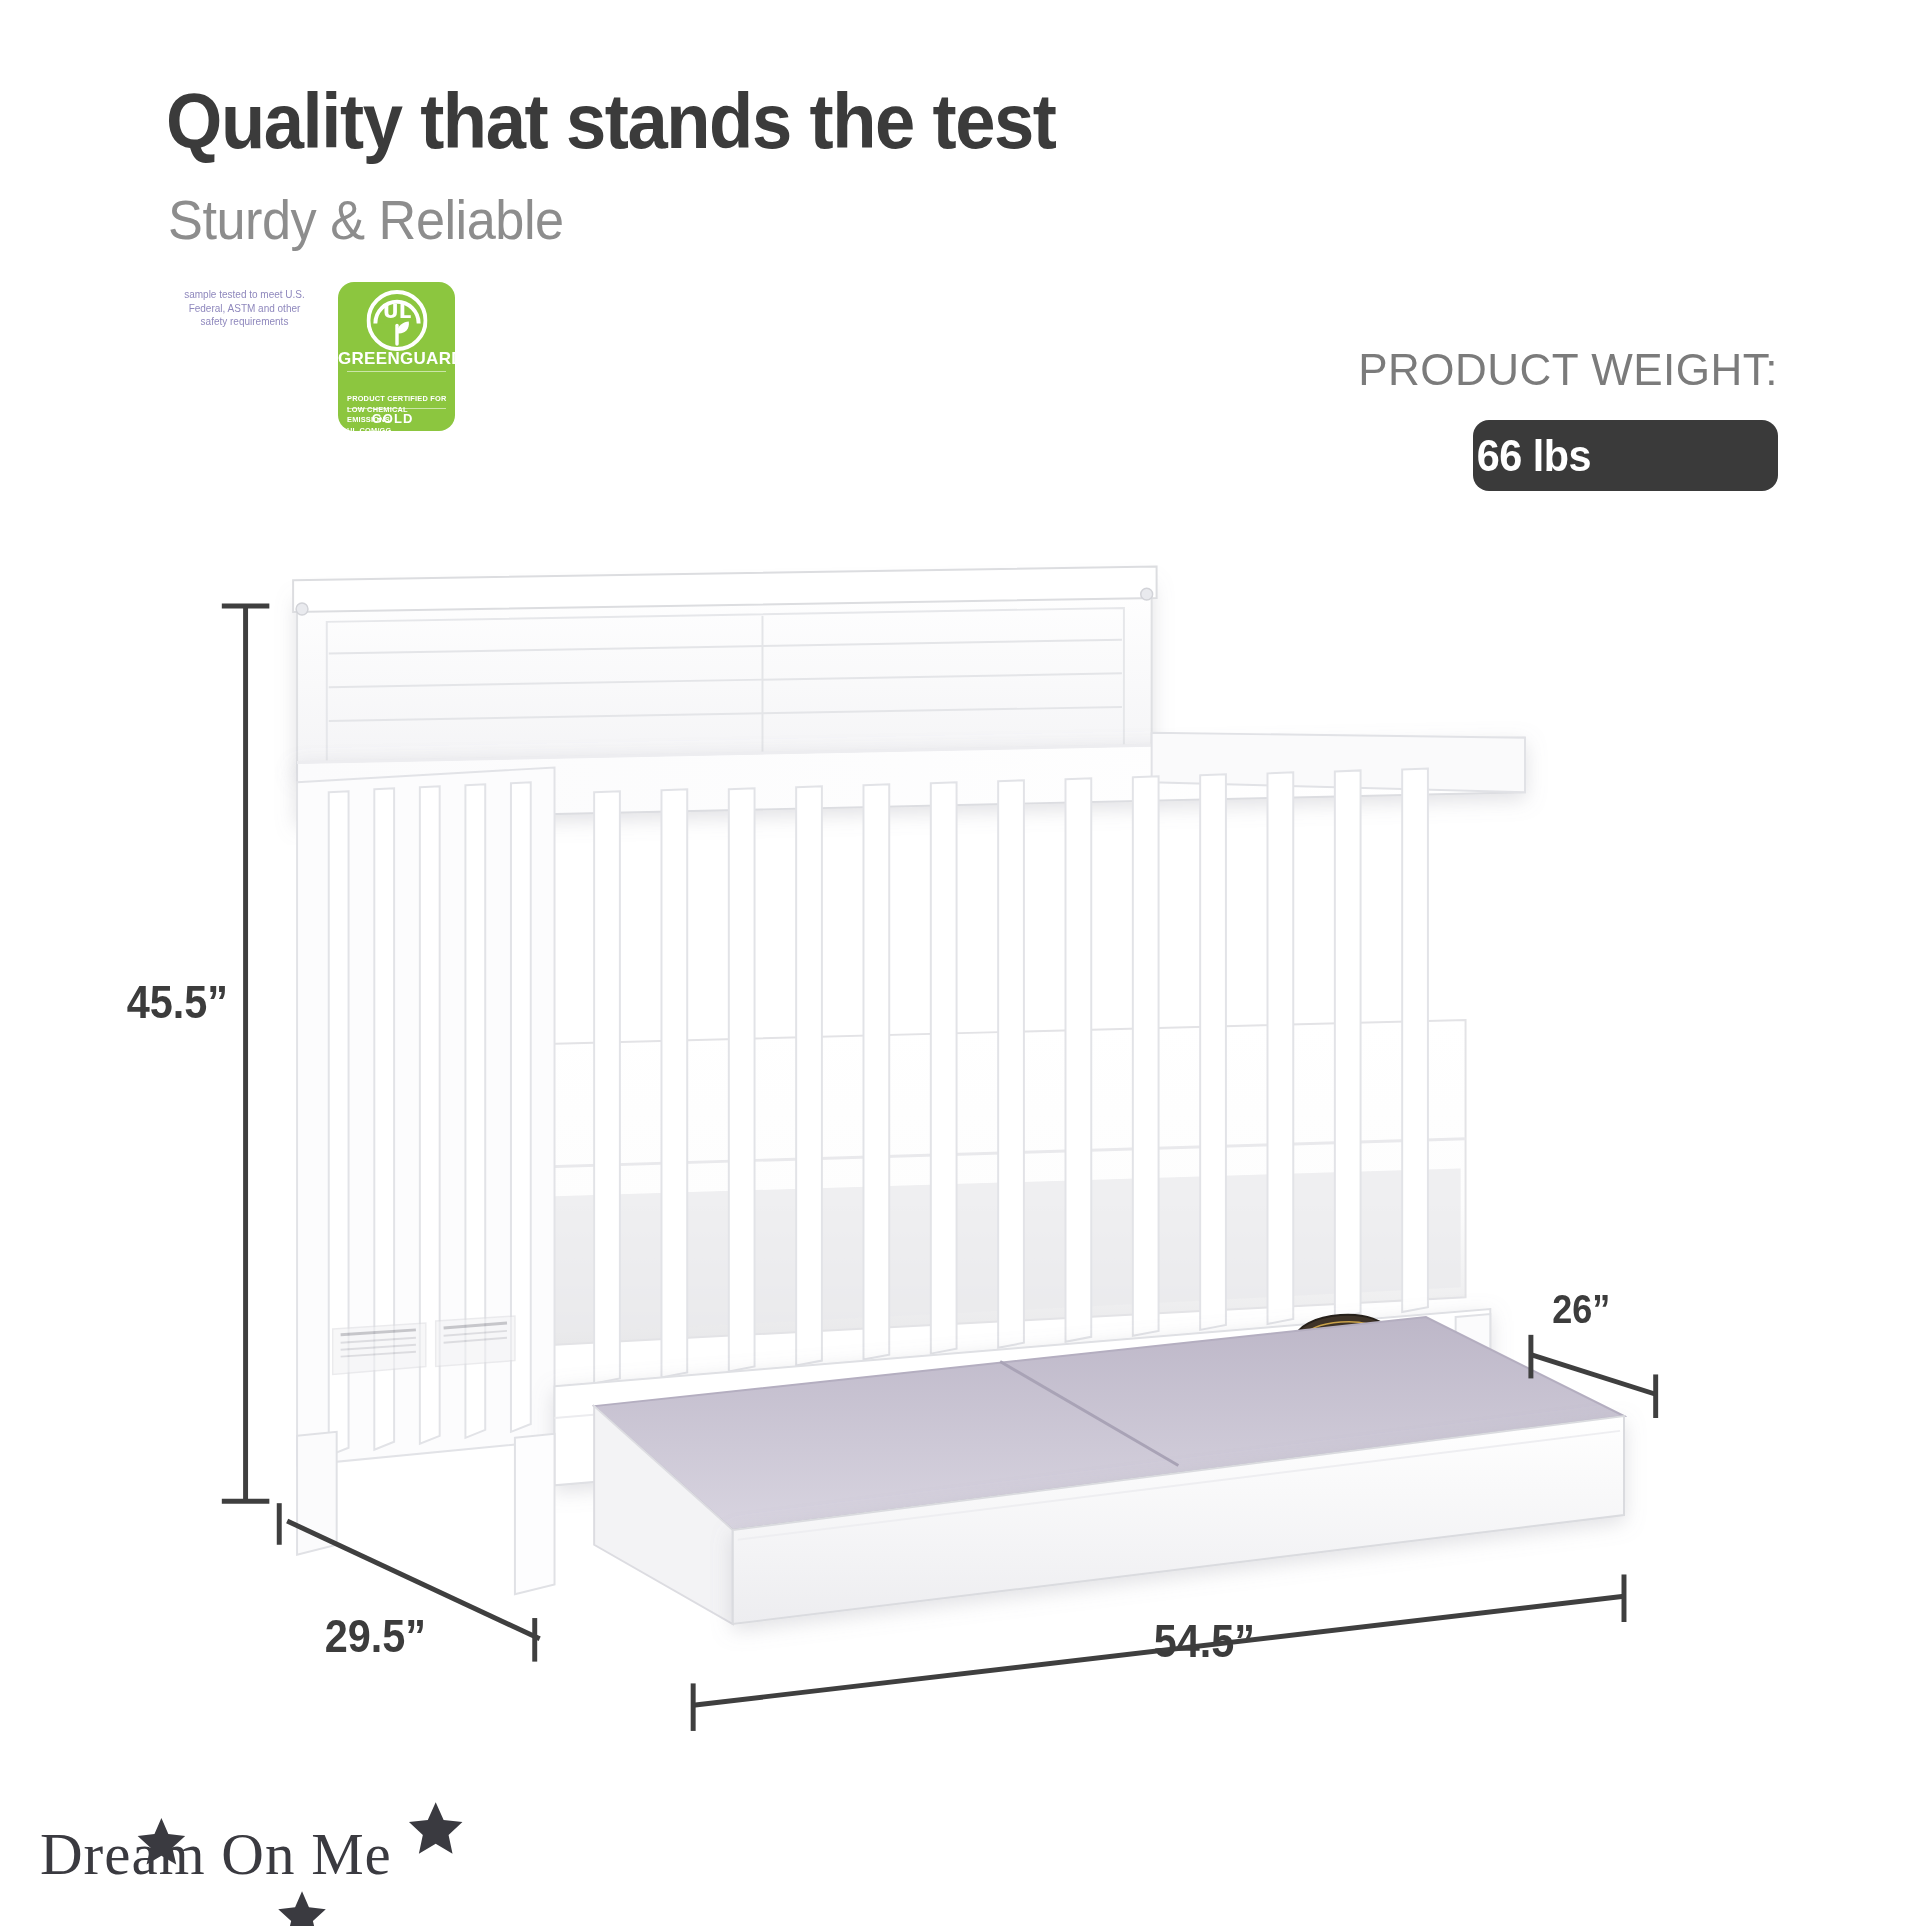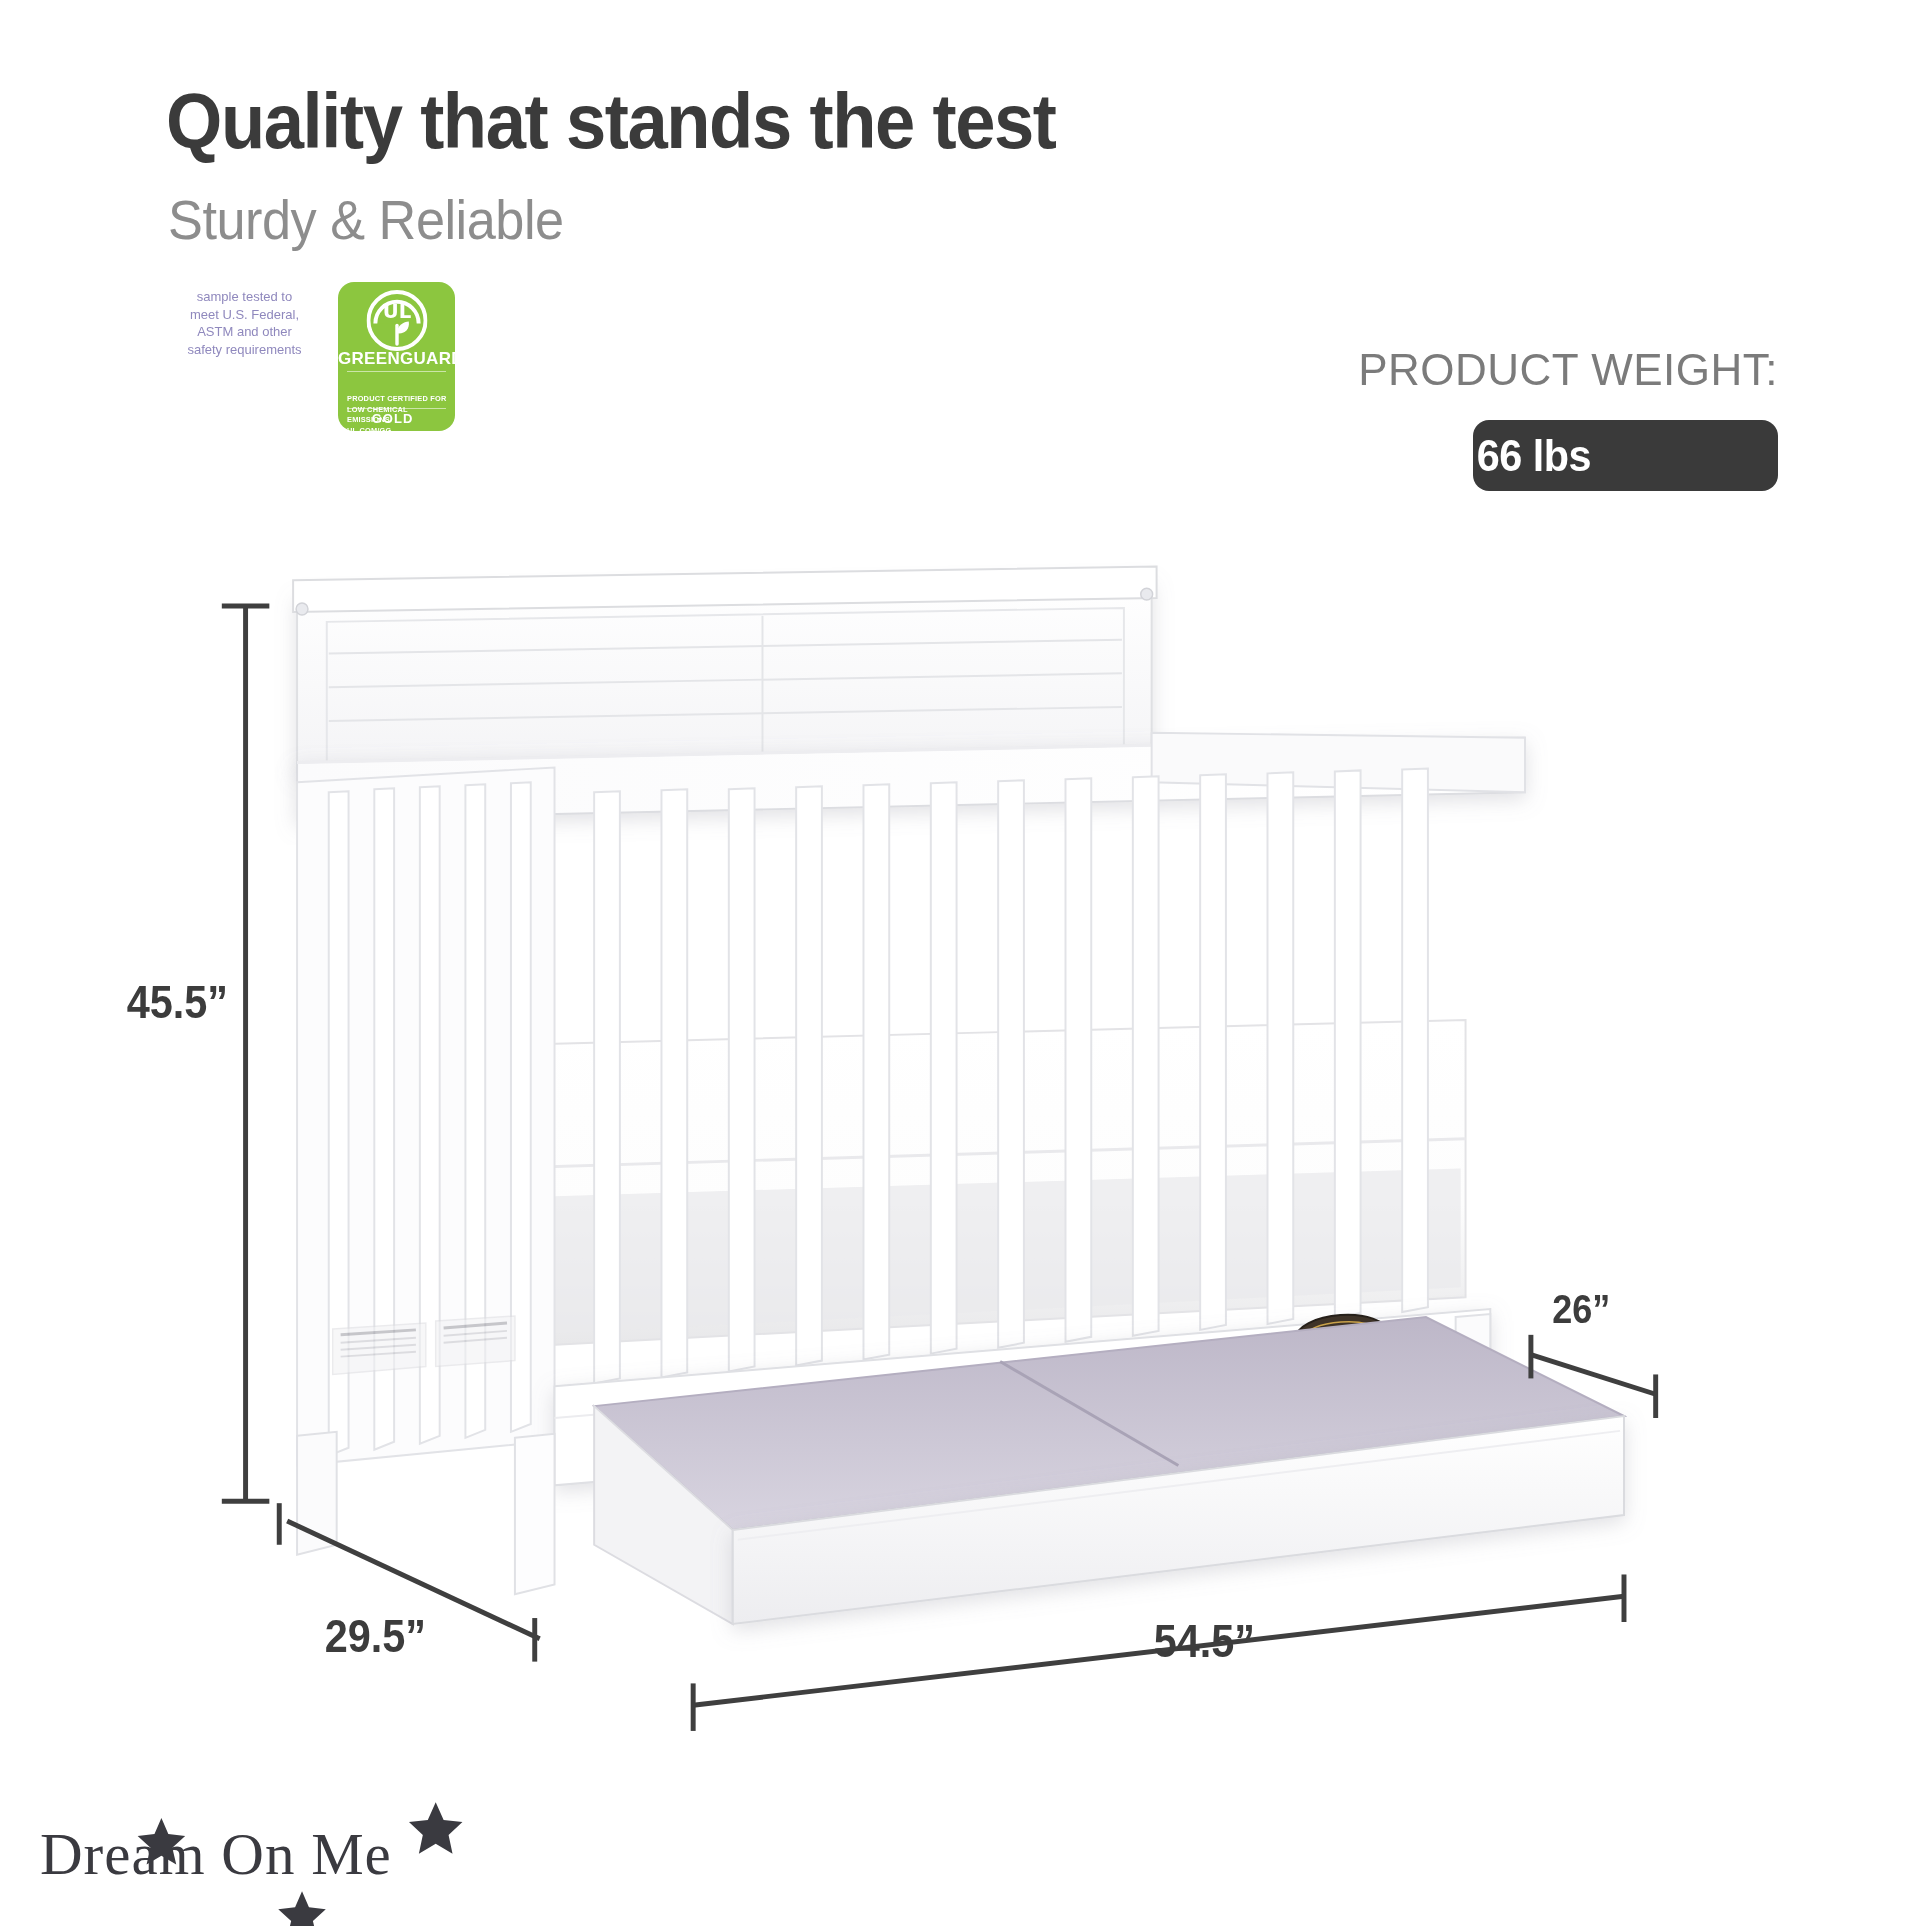--- a/index.html
+++ b/index.html
@@ -59,21 +59,21 @@
     position:absolute;left:0;right:0;top:73px;height:26px;background:#6f66ad;
     color:#fff;font-size:13px;font-weight:bold;display:flex;align-items:center;justify-content:center;
     letter-spacing:0.2px;
   }
   .jpma-url{
     position:absolute;left:0;right:0;top:100px;height:18px;
     color:#6f66ad;font-size:12px;display:flex;align-items:center;justify-content:center;
   }
   .jpma-fine{
     margin-top:6px;text-align:center;color:#8f88bd;
-    font-size:13px;line-height:1.35;padding:0 2px;
+    font-size:10px;line-height:1.35;padding:0 2px;
   }
 
   .gg{
     width:117px;height:149px;border-radius:16px;background:#8cc63f;
     position:relative;overflow:hidden;
   }
   .gg-logo{position:absolute;left:50%;top:8px;transform:translateX(-50%);}
   .gg-name{
     position:absolute;left:0;right:0;top:67px;text-align:center;
     color:#fff;font-size:17px;font-weight:bold;letter-spacing:0.3px;

